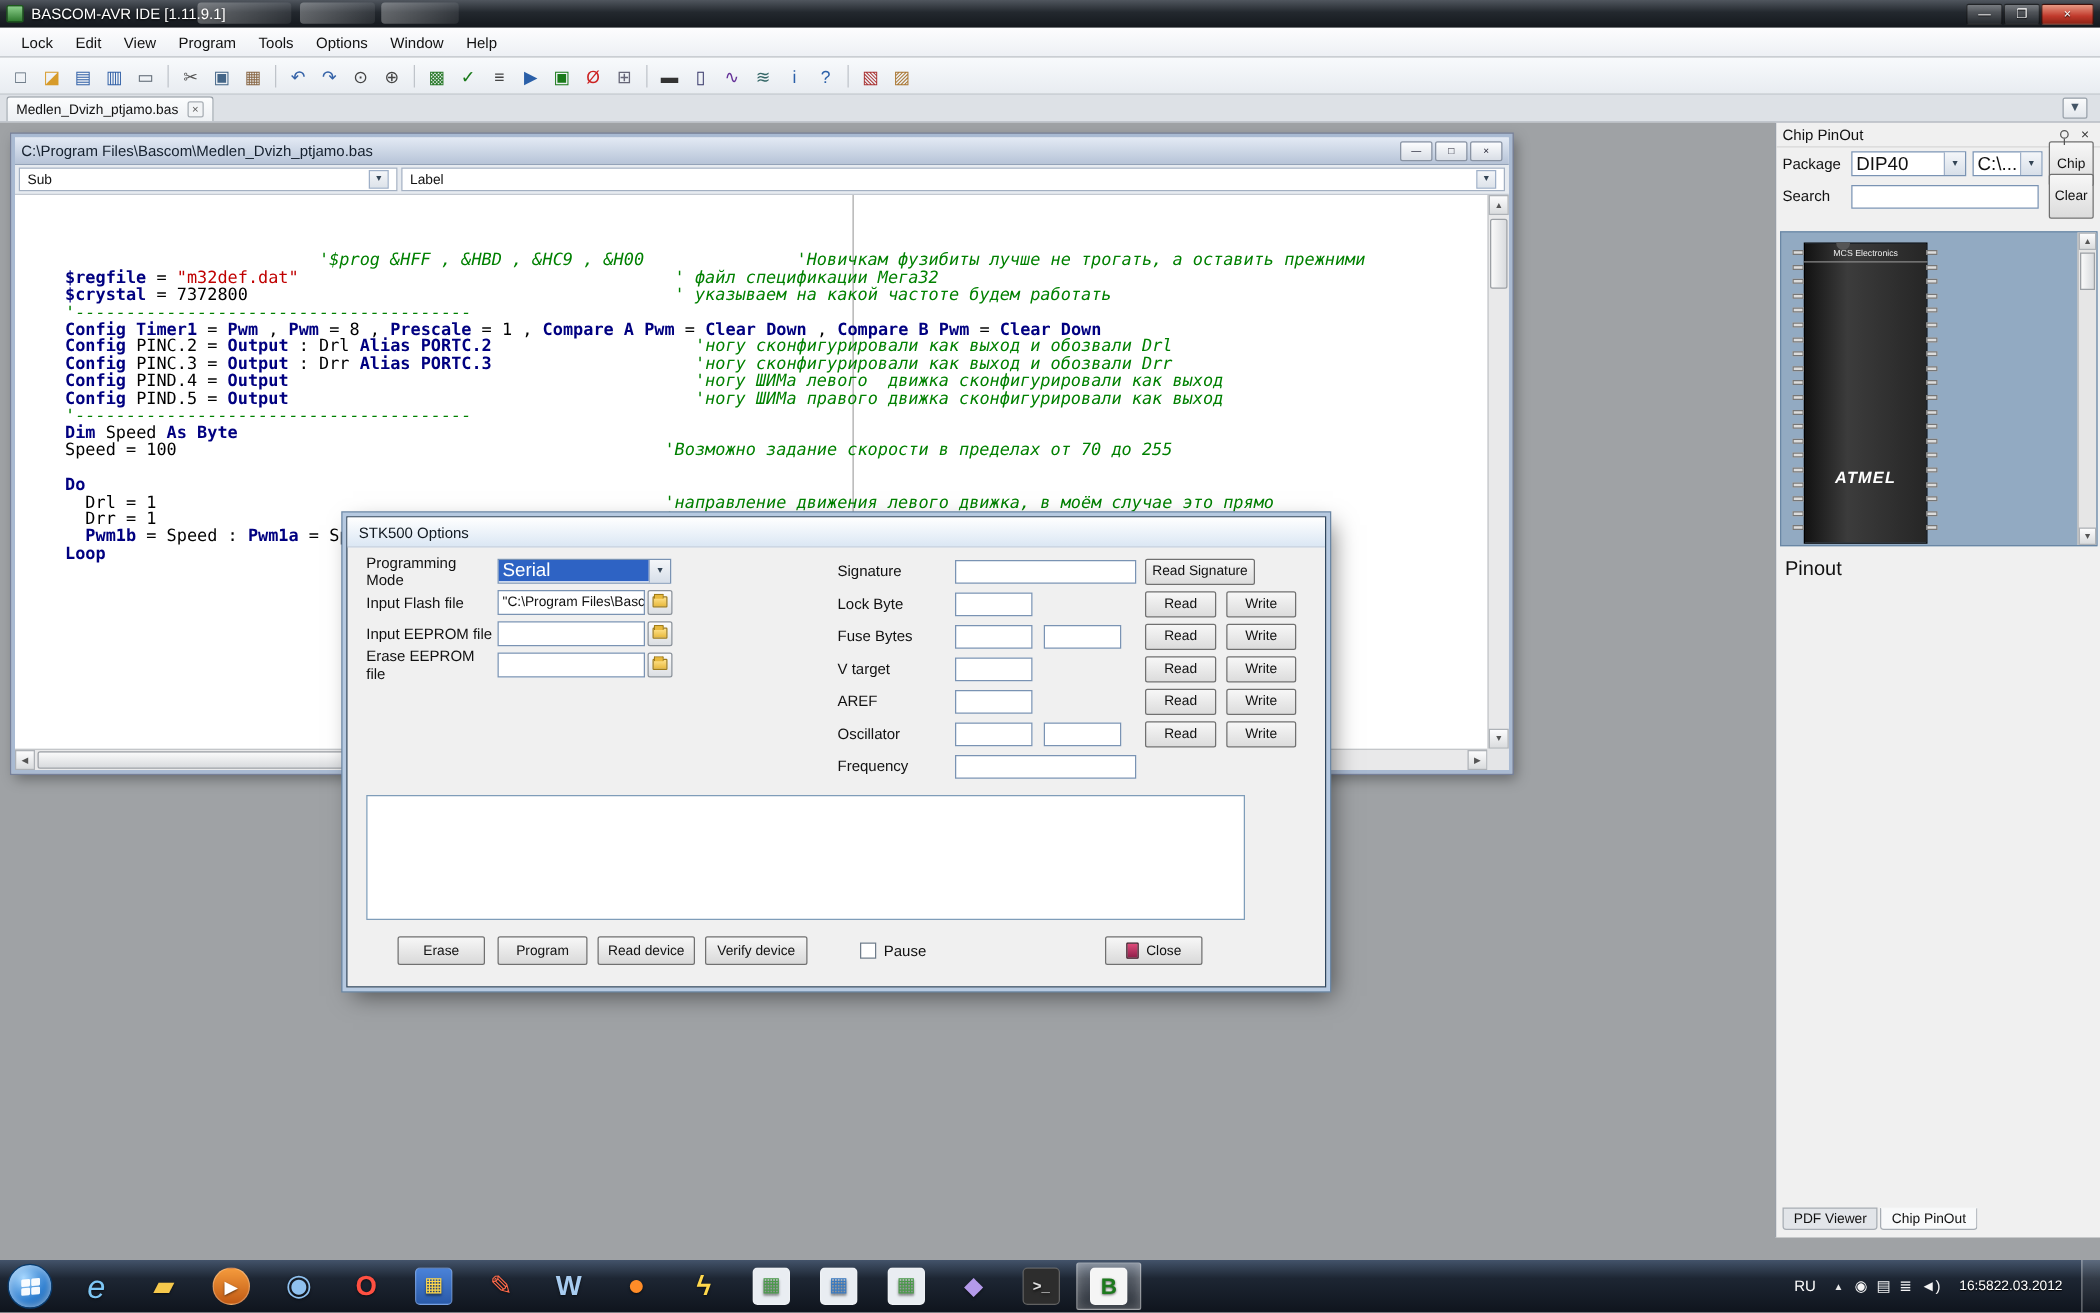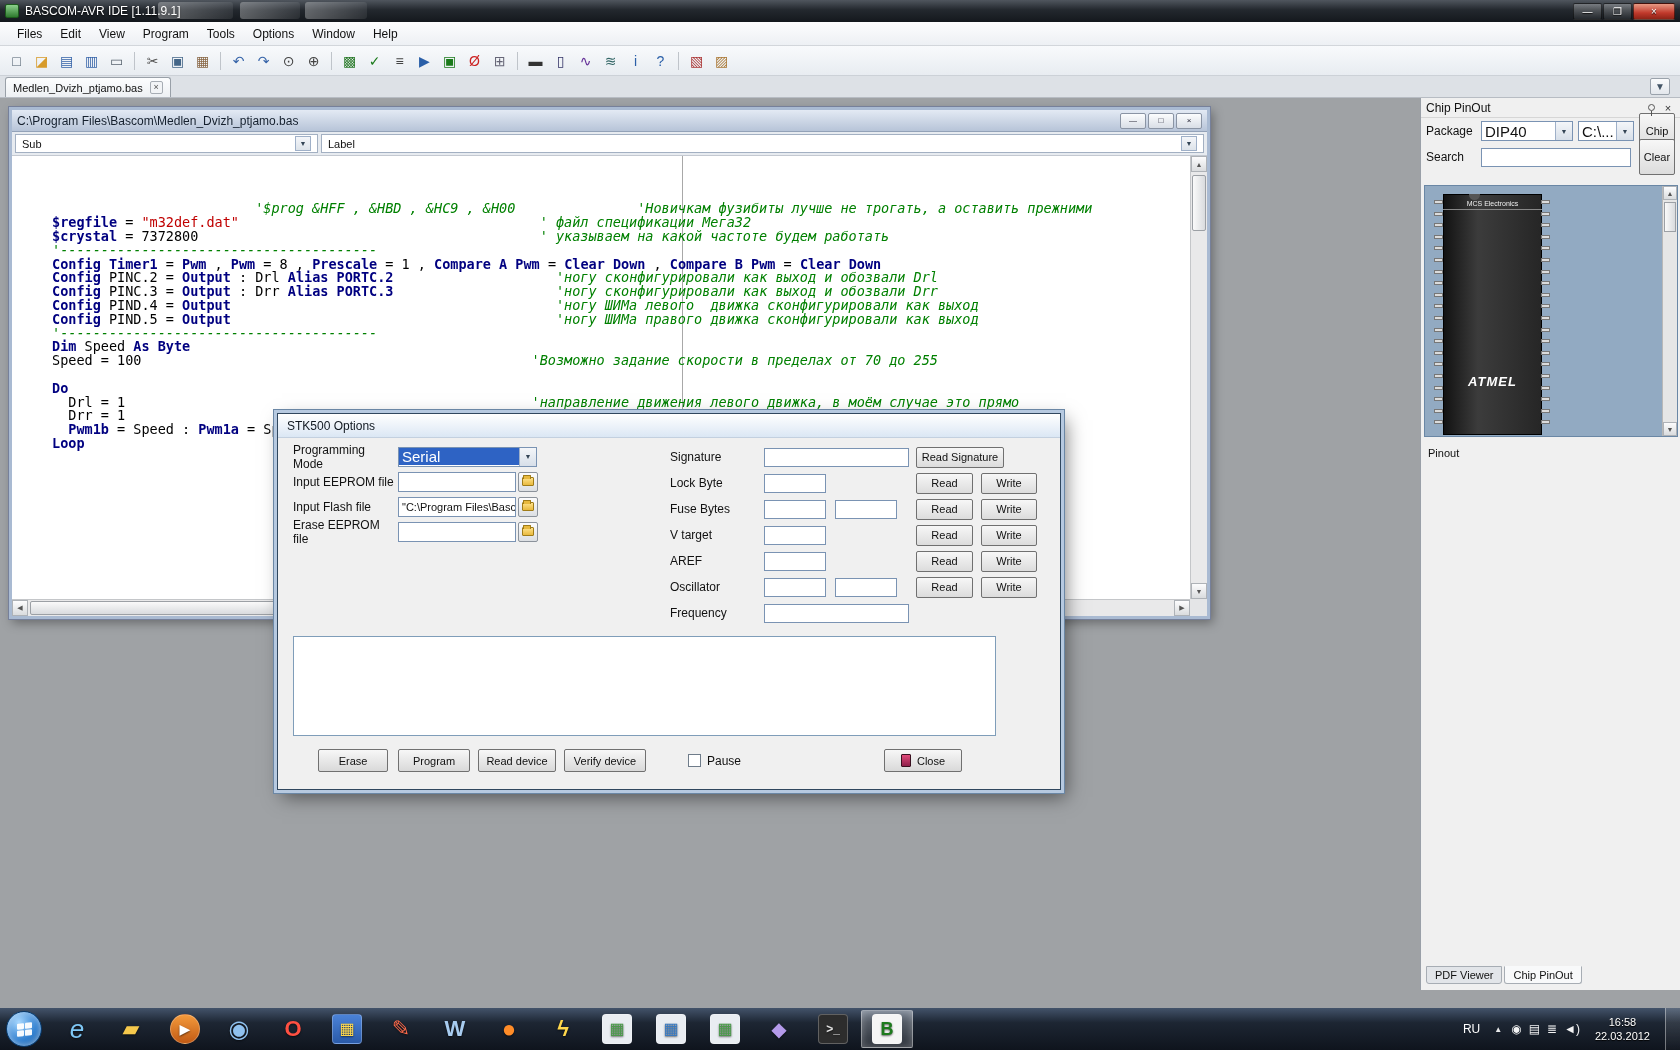--- a/index.html
+++ b/index.html
@@ -103,21 +103,21 @@
   .cp-btn{margin-left:auto;width:36px;height:36px;overflow:hidden}
   .cp-viewer{position:absolute;left:3px;top:87px;width:254px;height:252px;background:#92aac2;border:1px solid #6a87a5}
   .chip-body{position:absolute;left:18px;top:8px;width:99px;height:241px;background:linear-gradient(90deg,#121212,#3c3c3c 35%,#262626);border:1px solid #000}
   .chip-notch{position:absolute;left:44px;top:8px;width:11px;height:6px;background:#555;border-radius:0 0 6px 6px}
   .chip-vendor{position:absolute;left:18px;top:14px;width:99px;text-align:center;color:#eee;font-size:7px;border-bottom:1px solid #888;padding-bottom:2px}
   .chip-logo{position:absolute;left:18px;top:188px;width:99px;text-align:center;color:#fff;font-size:13px;font-weight:bold;font-style:italic;letter-spacing:1px}
   .pin{position:absolute;width:9px;height:4px;background:#dcdcdc;border:1px solid #777}
   .cp-vscroll{position:absolute;right:0;top:0;width:15px;height:250px;background:#e6e6e6;border-left:1px solid #b8b8b8}
   .cp-vscroll .sb-btn{width:14px;height:14px}
   .cp-vthumb{position:absolute;left:1px;top:16px;width:12px;height:30px;background:linear-gradient(90deg,#fafafa,#d9dbde);border:1px solid #9ca0a5}
-  .cp-pinout{position:absolute;left:7px;top:349px;font-size:11px}
+  .cp-pinout{position:absolute;left:7px;top:349px;font-size:16px}
   .cp-tabs{position:absolute;left:5px;bottom:6px;display:flex}
   .cp-tab{height:18px;display:flex;align-items:center;padding:0 8px;font-size:11px;border:1px solid #a7adb4;background:#e2e5e9;margin-right:2px;border-radius:0 0 3px 3px}
   .cp-tab.active{background:#f8f9fa;border-top-color:#f8f9fa}
 
   
   #statusbar{position:absolute;left:0;top:990px;width:100%;height:18px;background:#eef0f2;border-top:1px solid #c6c9cc;display:flex;font-size:11px;z-index:60}
   .sb-cell{display:flex;align-items:center;padding:0 7px;border-right:1px solid #c2c5c8;box-shadow:inset 1px 1px 0 rgba(255,255,255,.9)}
   .sb-c1{width:104px}.sb-c2{width:494px}.sb-c3{flex:1;border-right:none}
 
   
@@ -126,21 +126,21 @@
   .orb-flag{width:15px;height:13px;display:grid;grid-template-columns:1fr 1fr;grid-template-rows:1fr 1fr;gap:1px;transform:skewY(-6deg)}
   .orb-flag span{background:#fff;border-radius:1px;opacity:.95}
   .tb-icon{width:52px;height:38px;display:flex;align-items:center;justify-content:center;border-radius:2px;margin-right:2px;border:1px solid transparent}
   .tb-icon.active{background:linear-gradient(rgba(255,255,255,.30),rgba(255,255,255,.10));border:1px solid rgba(255,255,255,.45);box-shadow:inset 0 0 9px rgba(255,255,255,.3)}
   .ic-box{width:30px;height:30px;display:flex;align-items:center;justify-content:center;border-radius:4px;border:1px solid rgba(255,255,255,.25)}
   .ic-glyph{line-height:1;text-shadow:0 1px 2px rgba(0,0,0,.6)}
   .tray{margin-left:auto;display:flex;align-items:center;color:#fff;gap:9px;height:100%}
   .tray-lang{font-size:12px;padding:2px 5px}
   .tray-up{font-size:8px;opacity:.9}
   .tray-ic{font-size:12px;opacity:.95}
-  .clock{display:flex;flex-direction:column;align-items:center;justify-content:center;font-size:11px;line-height:14px;margin:0 6px;text-shadow:0 1px 1px #000}
+  .clock{display:flex;align-items:center;justify-content:center;font-size:11px;line-height:14px;margin:0 6px;text-shadow:0 1px 1px #000}
   .show-desktop{width:15px;height:42px;border-left:1px solid rgba(255,255,255,.4);background:linear-gradient(rgba(255,255,255,.14),rgba(255,255,255,.02))}
 </style>
 </head>
 <body>
 
 <div id="screen">
 
   <div id="titlebar">
     <div class="app-icon"></div>
     <span class="title-text">BASCOM-AVR IDE [1.11.9.1]</span>
@@ -148,21 +148,21 @@
     <div class="ghost g2"></div>
     <div class="ghost g3"></div>
     <div class="win-controls">
       <div class="wc">—</div>
       <div class="wc">❐</div>
       <div class="wc close">×</div>
     </div>
   </div>
 
   <div id="menubar">
-      <div class="menu-item">Files</div>
+      <div class="menu-item">Lock</div>
       <div class="menu-item">Edit</div>
       <div class="menu-item">View</div>
       <div class="menu-item">Program</div>
       <div class="menu-item">Tools</div>
       <div class="menu-item">Options</div>
       <div class="menu-item">Window</div>
       <div class="menu-item">Help</div>
     </div>
 
   <div id="toolbar">
@@ -388,29 +388,29 @@
     <div class="dlg-title">STK500 Options</div>
     <div class="dlg-left">
         <div class="dl-row">
           <span class="dl-label">Programming Mode</span>
           <div class="combo w139">
             <span class="combo-val sel">Serial</span>
             <span class="combo-arrow">▼</span>
           </div>
         </div>
         <div class="dl-row">
+          <span class="dl-label">Input Flash file</span>
+          <div class="txt">"C:\Program Files\Basc</div>
+          <div class="browse">
+            <div class="mini-folder"></div>
+          </div>
+        </div>
+        <div class="dl-row">
           <span class="dl-label">Input EEPROM file</span>
           <div class="txt"></div>
-          <div class="browse">
-            <div class="mini-folder"></div>
-          </div>
-        </div>
-        <div class="dl-row">
-          <span class="dl-label">Input Flash file</span>
-          <div class="txt">"C:\Program Files\Basc</div>
           <div class="browse">
             <div class="mini-folder"></div>
           </div>
         </div>
         <div class="dl-row">
           <span class="dl-label">Erase EEPROM file</span>
           <div class="txt"></div>
           <div class="browse">
             <div class="mini-folder"></div>
           </div>

